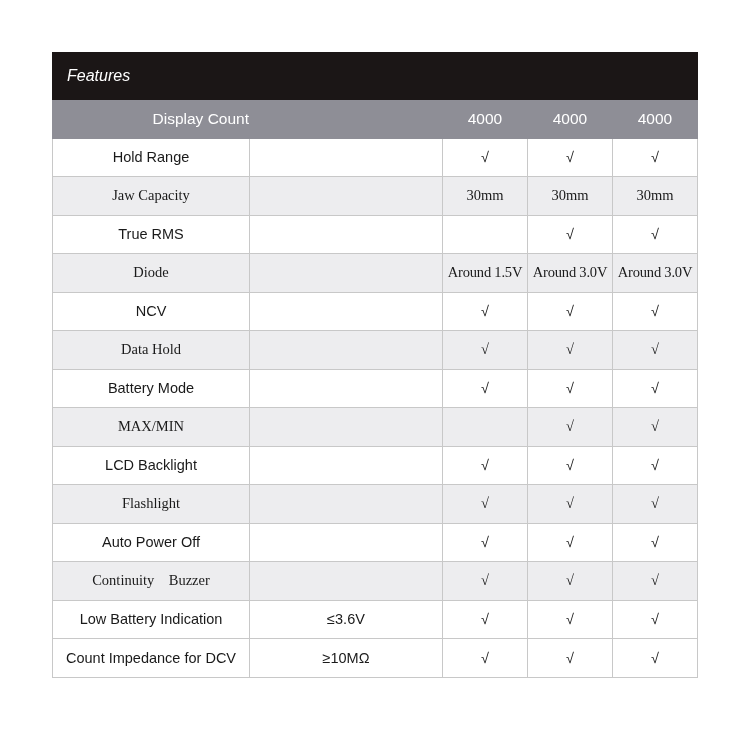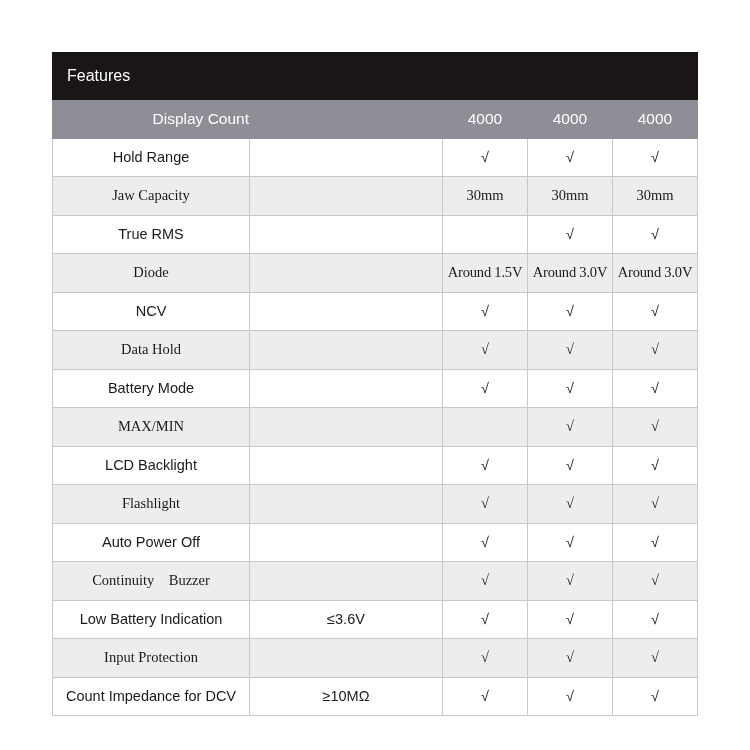--- a/index.html
+++ b/index.html
@@ -48,20 +48,21 @@
   col.c2 { width: 85px; }
   col.c3 { width: 85px; }
   col.c4 { width: 85px; }
 
   tr.header-row td {
     background: #1b1616;
     color: #ffffff;
     border: 1px solid #1b1616;
     height: 47px;
     font-size: 16px;
+    font-style: italic;
   }
   tr.header-row td.feat {
     text-align: left;
     padding-left: 14px;
   }
   tr.subhead td {
     background: #8e8e96;
     color: #ffffff;
     border: 1px solid #8e8e96;
     height: 38.5px;
@@ -208,27 +209,20 @@
           <td>√</td>
           <td>√</td>
         </tr>
         <tr class="plain">
           <td class="feat">Low Battery Indication</td>
           <td class="note">≤3.6V</td>
           <td>√</td>
           <td>√</td>
           <td>√</td>
         </tr>
-        <tr class="shade">
-          <td class="feat">Input Protection</td>
-          <td class="note"></td>
-          <td>√</td>
-          <td>√</td>
-          <td>√</td>
-        </tr>
         <tr class="plain">
           <td class="feat">Count Impedance for DCV</td>
           <td class="note">≥10MΩ</td>
           <td>√</td>
           <td>√</td>
           <td>√</td>
         </tr>
       </tbody>
     </table>
   </div>

